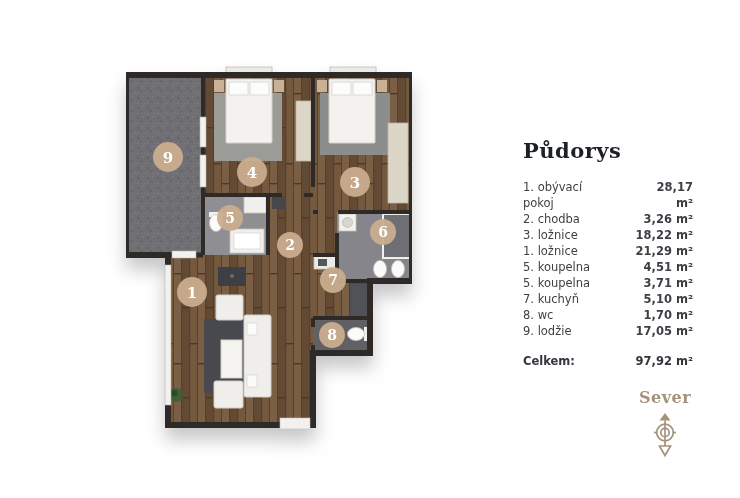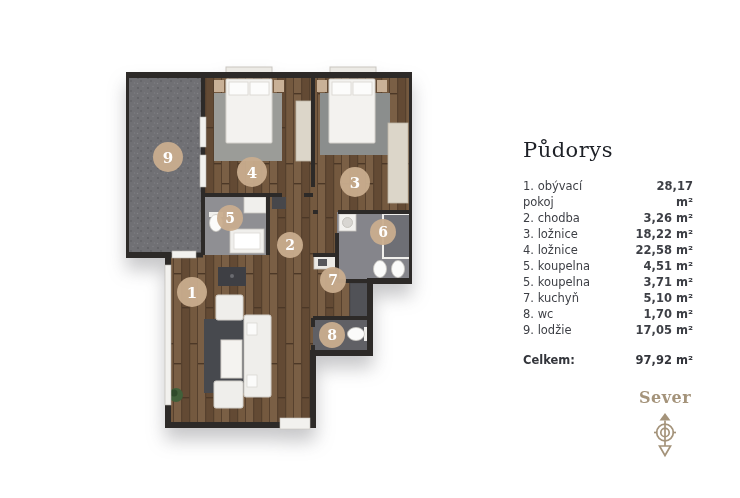--- a/index.html
+++ b/index.html
@@ -17,21 +17,21 @@
   .plan-wrap svg{display:block;width:286px;height:365px;}
   .badge-num{
     font-family:"DejaVu Serif","Liberation Serif",serif;
     font-weight:bold;fill:#ffffff;
   }
   
   .legend{position:absolute;left:523px;top:138px;width:170px;color:#3d3f45;}
   .legend-title{
     margin:0 0 16px 0;
     font-family:"DejaVu Serif","Liberation Serif",serif;
-    font-weight:normal;font-size:21px;letter-spacing:.5px;color:#1d2026;
+    font-weight:bold;font-size:21px;letter-spacing:.5px;color:#1d2026;
   }
   .legend-row{
     display:flex;justify-content:space-between;
     font-size:11.5px;line-height:16px;gap:30px;
   }
   .legend-row .area{text-align:right;font-weight:bold;}
   .legend-total{
     display:flex;justify-content:space-between;
     margin-top:14px;font-size:11.5px;line-height:16px;font-weight:bold;color:#33353b;
   }
@@ -223,22 +223,22 @@
   </div>
   <div class="legend-row">
     <span>2. chodba</span>
     <span class="area">3,26 m²</span>
   </div>
   <div class="legend-row">
     <span>3. ložnice</span>
     <span class="area">18,22 m²</span>
   </div>
   <div class="legend-row">
-    <span>4. ložnice</span>
-    <span class="area">22,58 m²</span>
+    <span>1. ložnice</span>
+    <span class="area">21,29 m²</span>
   </div>
   <div class="legend-row">
     <span>5. koupelna</span>
     <span class="area">4,51 m²</span>
   </div>
   <div class="legend-row">
     <span>5. koupelna</span>
     <span class="area">3,71 m²</span>
   </div>
   <div class="legend-row">

